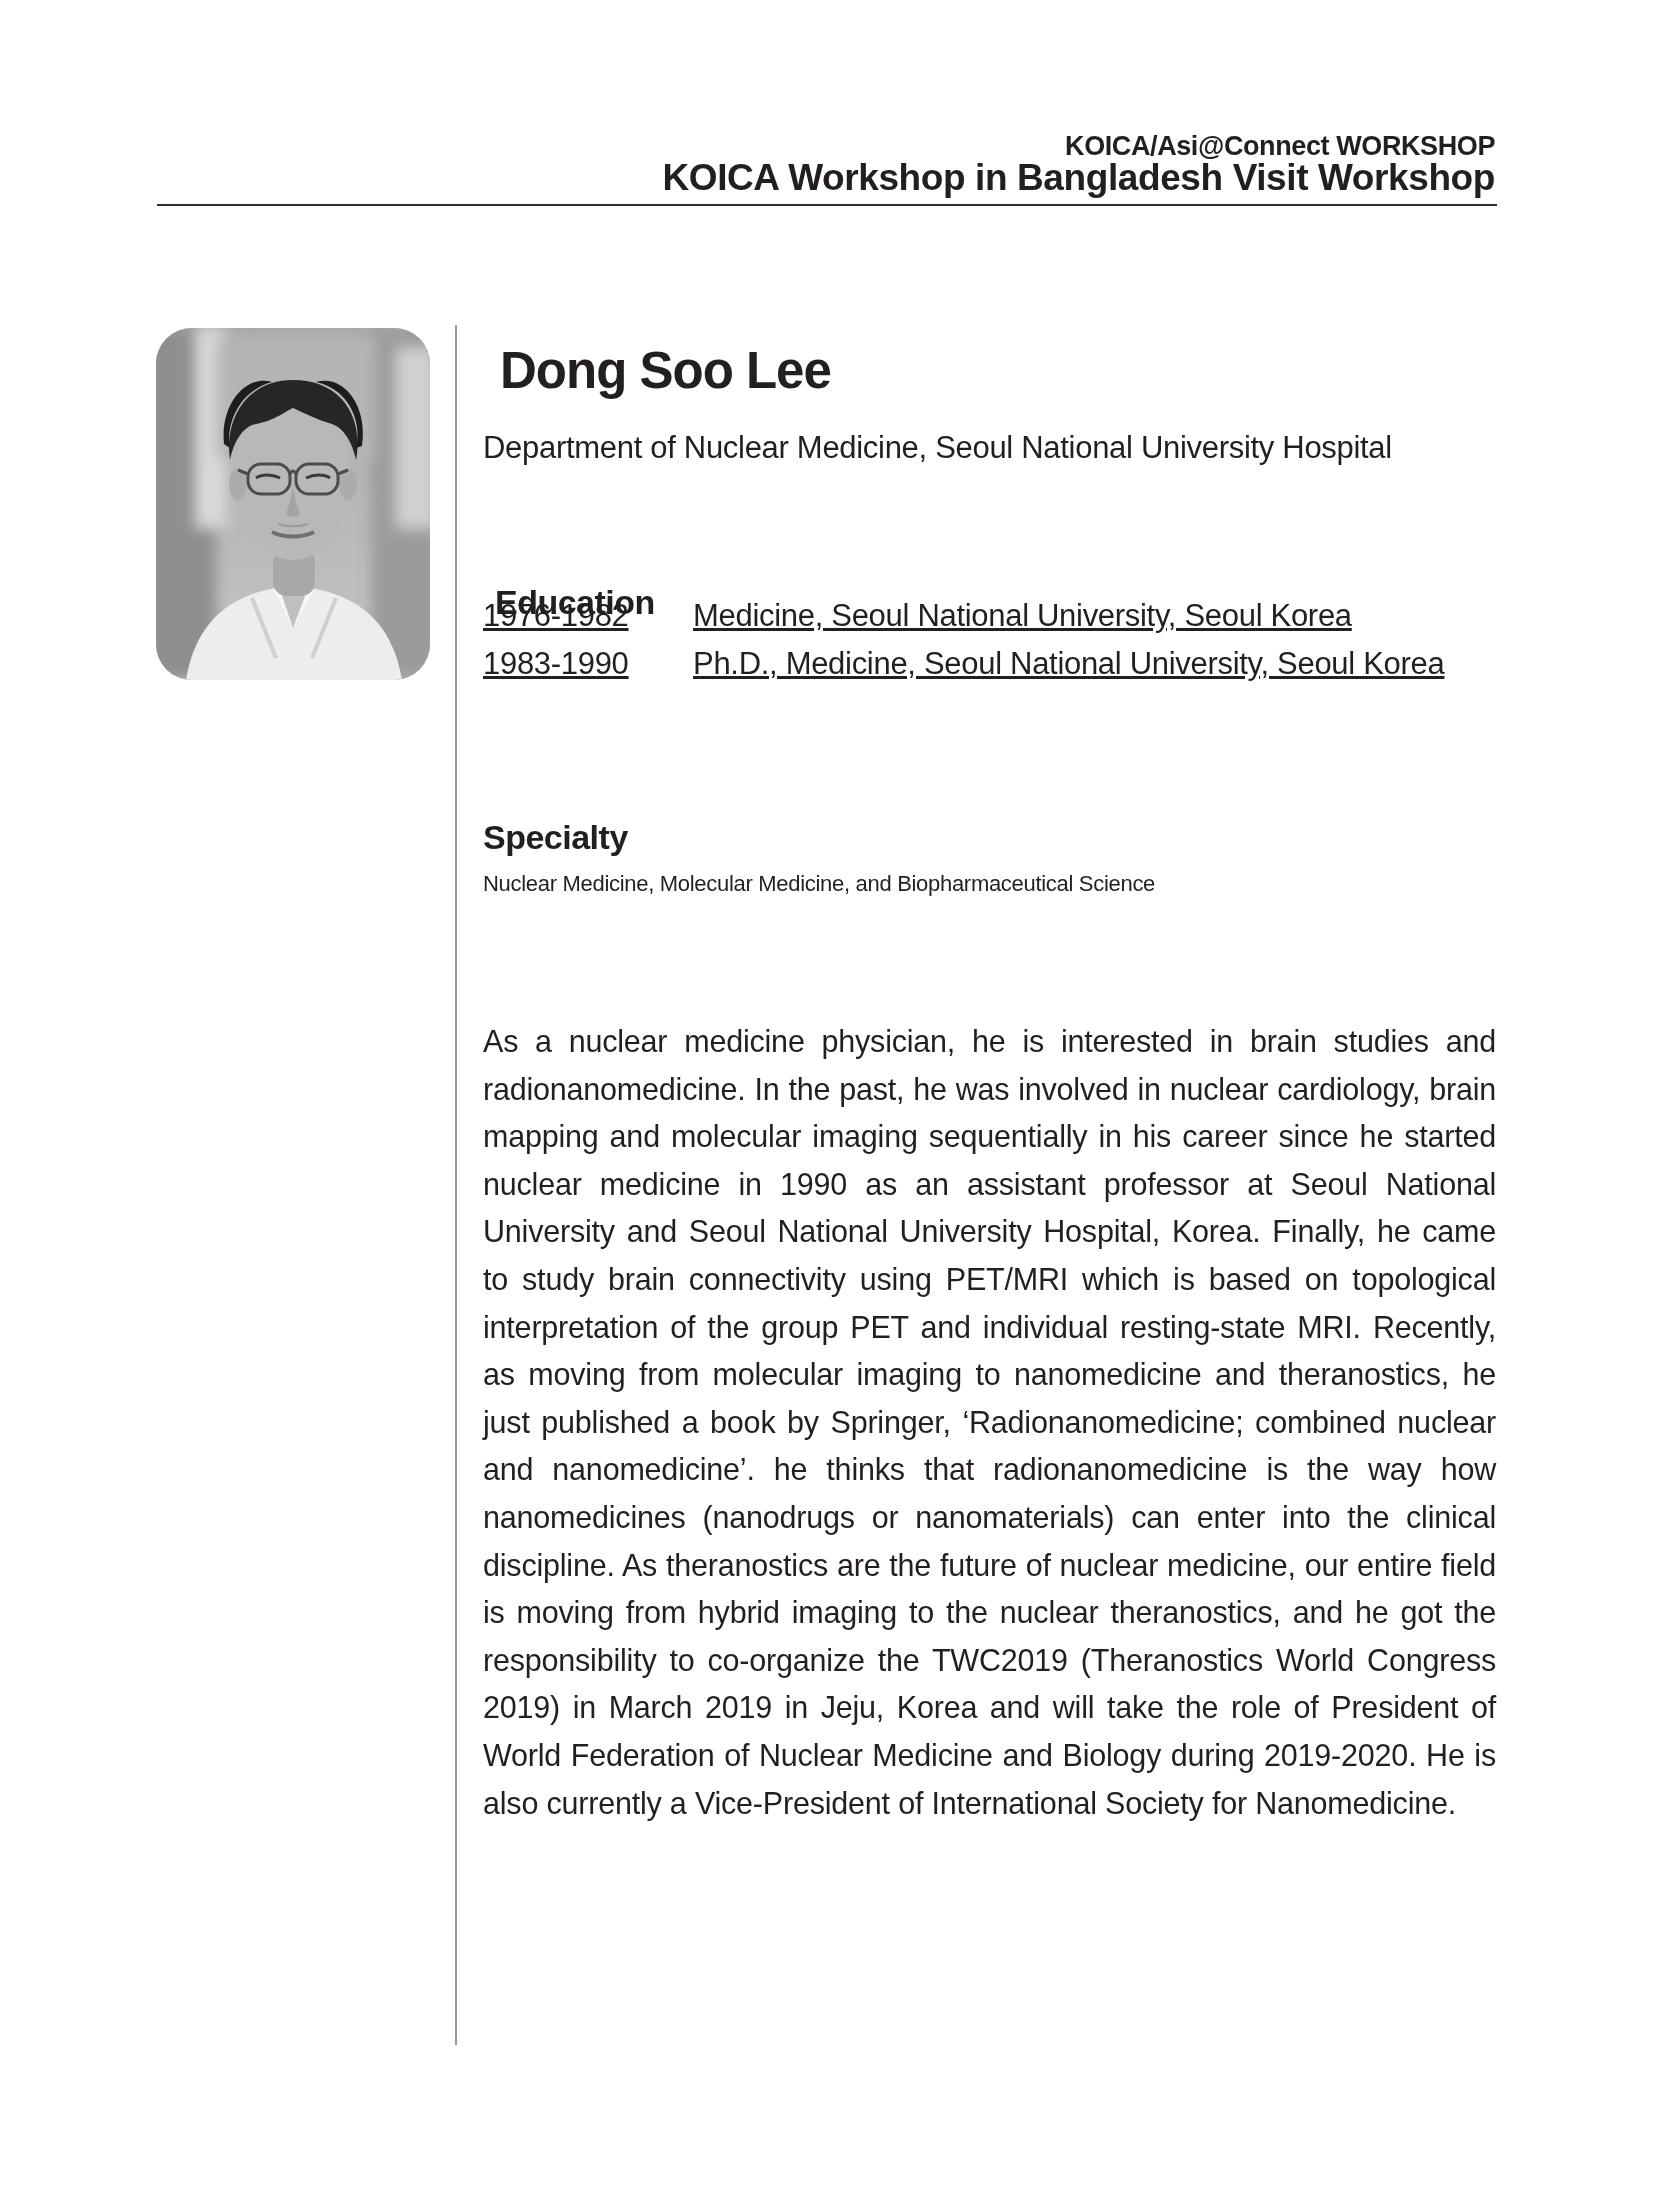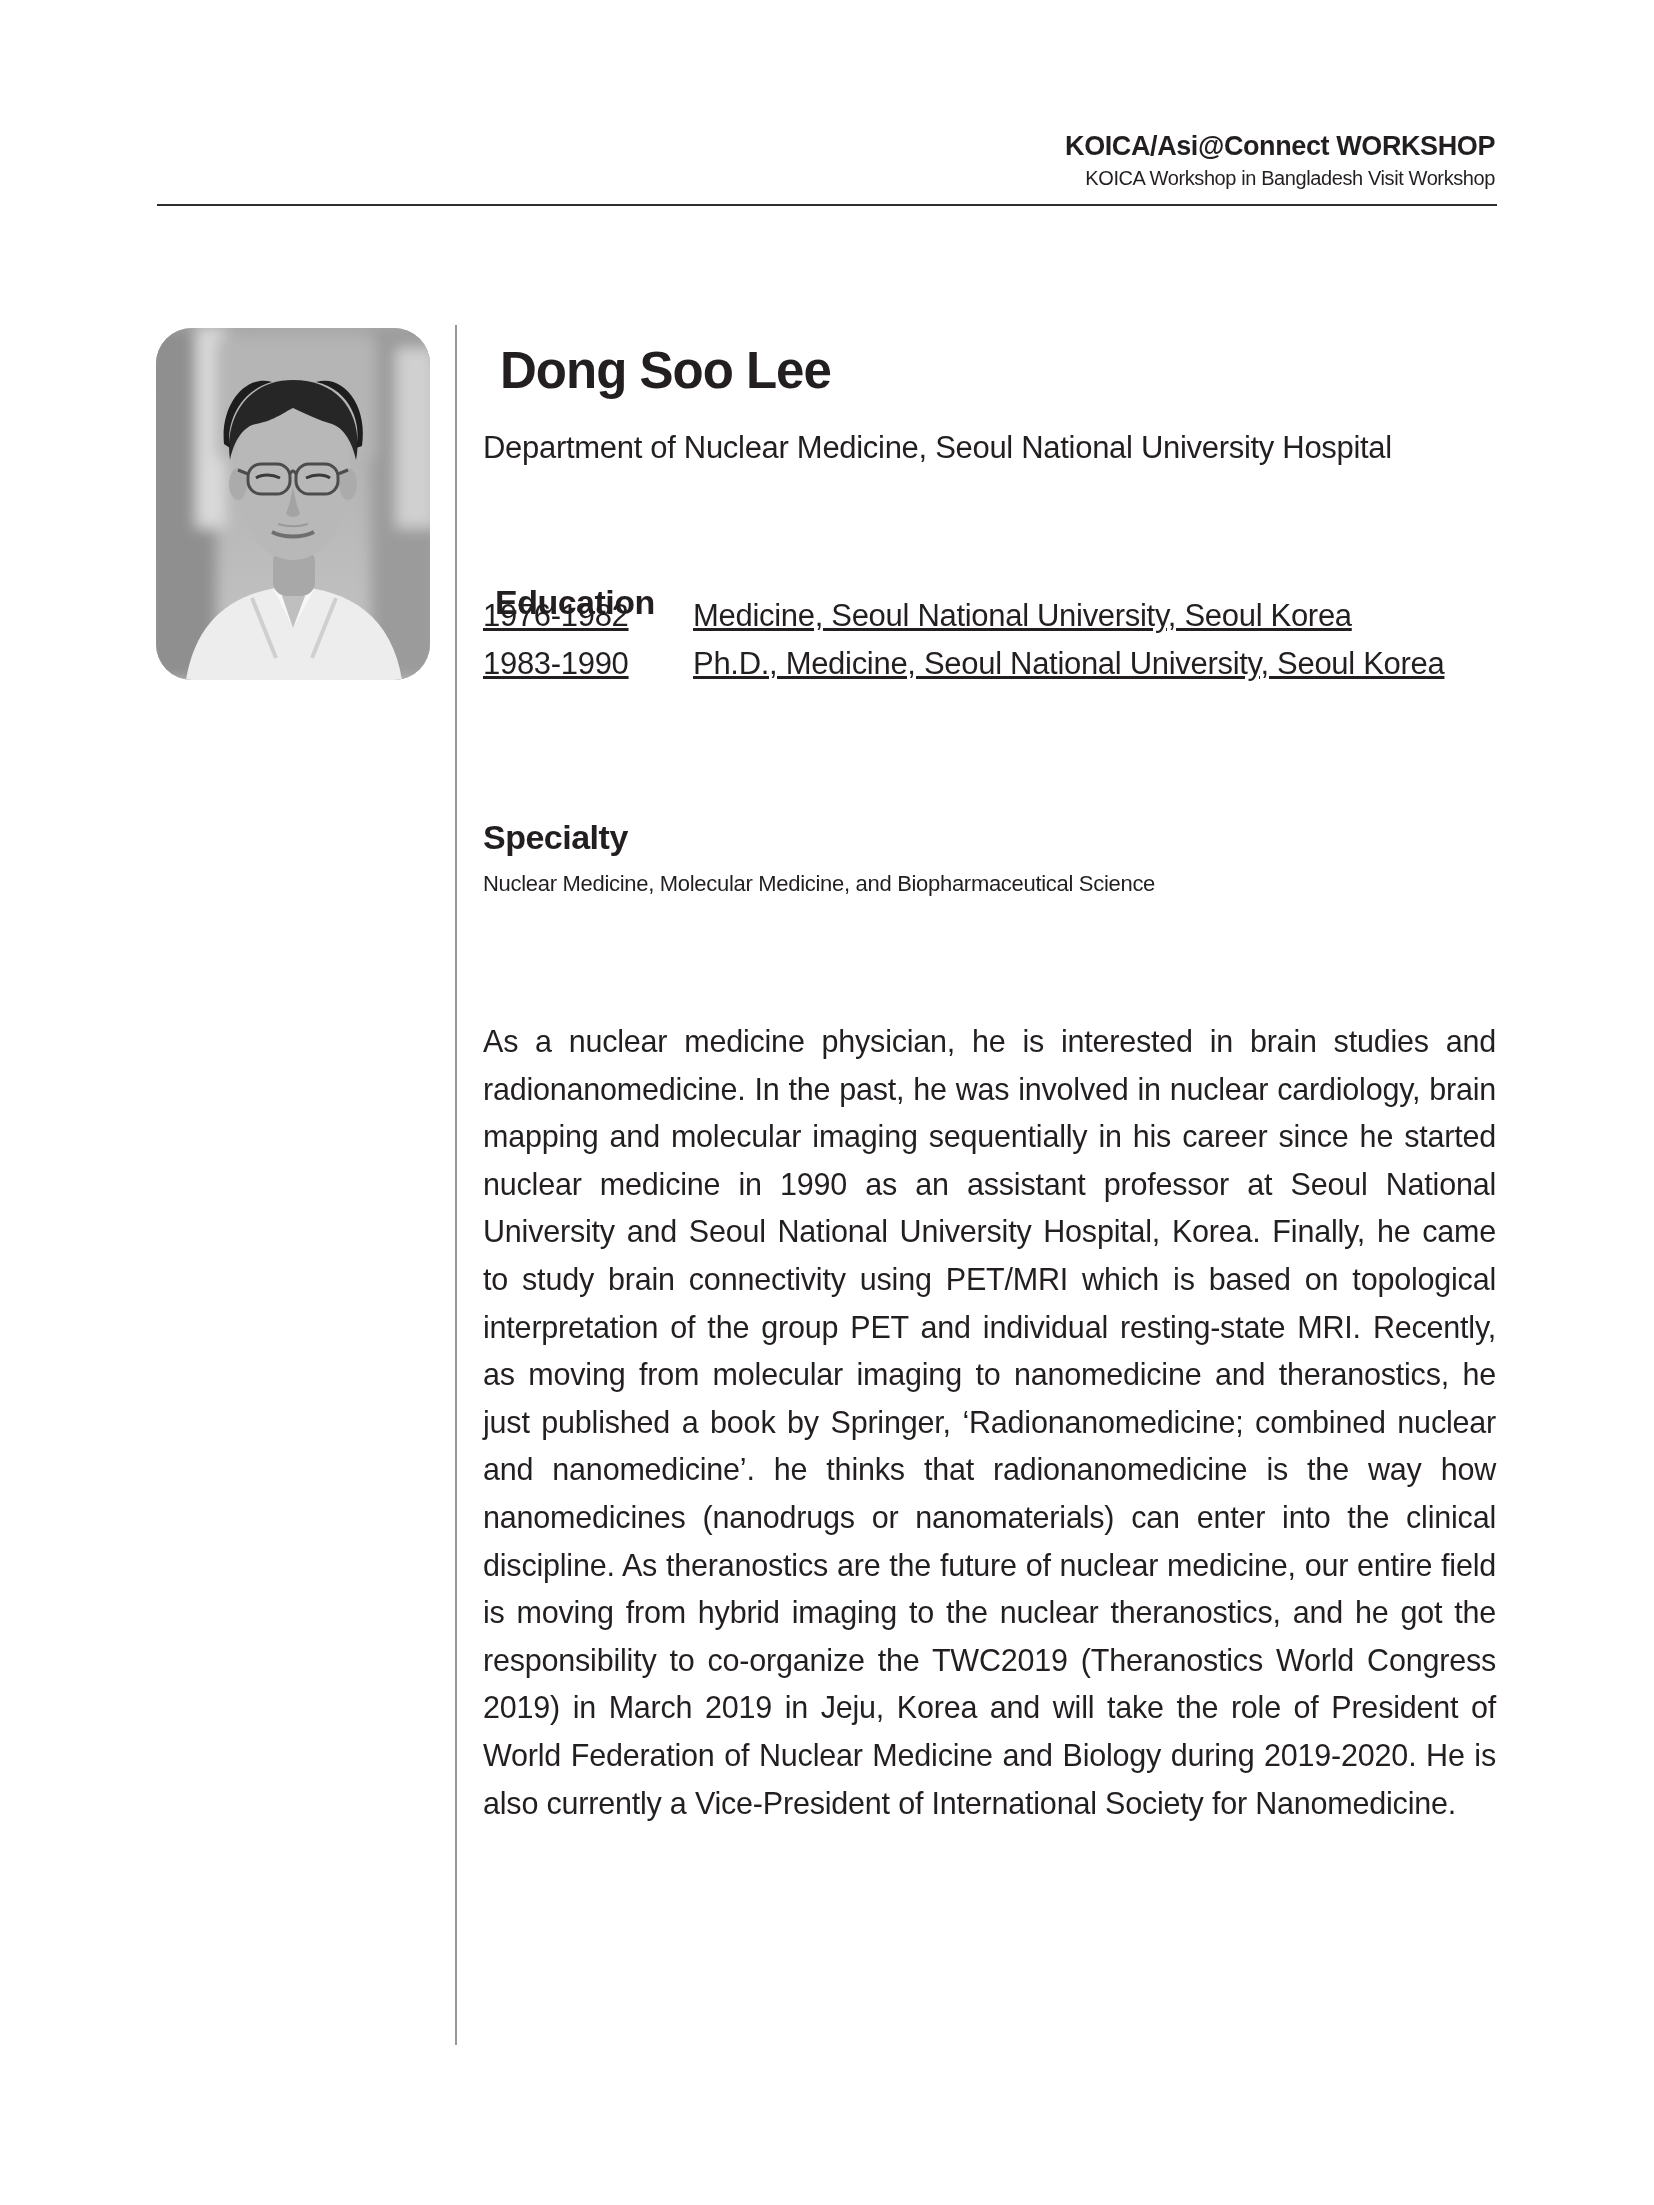--- a/index.html
+++ b/index.html
@@ -23,22 +23,22 @@
     right: 159px;
     text-align: right;
   }
   .header-line1 {
     font-size: 27px;
     font-weight: 700;
     letter-spacing: -0.4px;
     line-height: 31px;
   }
   .header-line2 {
-    font-size: 20px;
-    font-weight: 400;
+    font-size: 37px;
+    font-weight: 700;
     letter-spacing: -0.4px;
     line-height: 32px;
   }
   .header-rule {
     position: absolute;
     top: 204px;
     left: 157px;
     width: 1340px;
     height: 2px;
     background: #2d2d2d;

